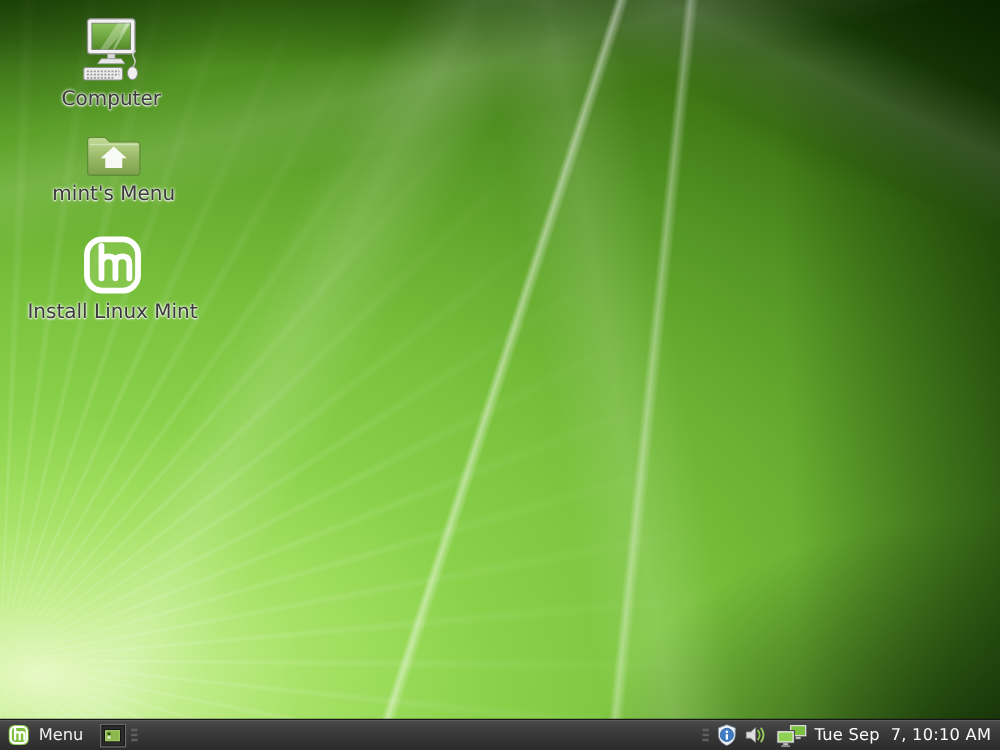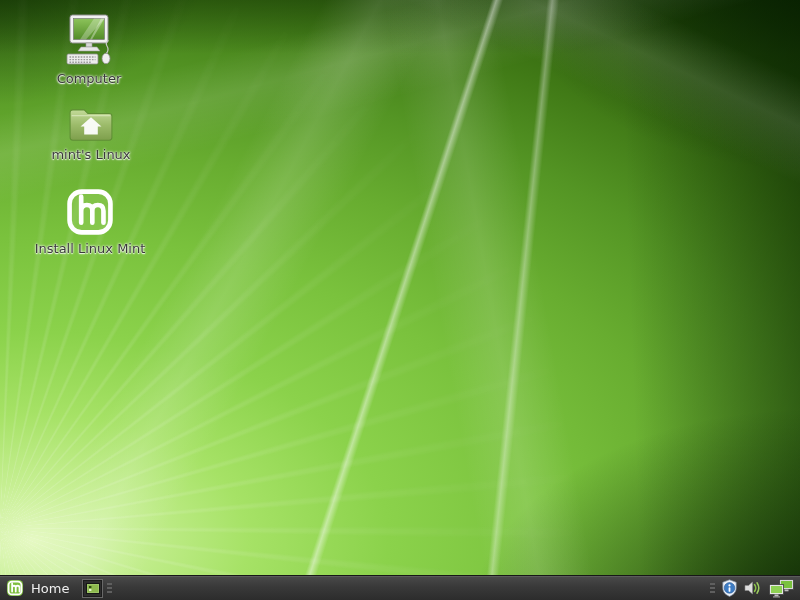--- a/index.html
+++ b/index.html
@@ -39,21 +39,21 @@
       rgba(255,255,255,0) 3.8deg 5.5deg);
     -webkit-mask-image:radial-gradient(circle at 0% 88%, rgba(0,0,0,.95) 0%, rgba(0,0,0,.5) 30%, transparent 62%);
             mask-image:radial-gradient(circle at 0% 88%, rgba(0,0,0,.95) 0%, rgba(0,0,0,.5) 30%, transparent 62%);
   }
   
   .desktop-icon{
     position:absolute;width:116px;display:flex;flex-direction:column;
     align-items:center;gap:4px;cursor:default;
   }
   .desktop-icon .label{
-    font-size:13px;color:#3a3a3a;line-height:14px;text-align:left;
+    font-size:16px;color:#3a3a3a;line-height:14px;text-align:left;
     text-shadow:0 0 2px #fff, 0 0 3px rgba(255,255,255,.95), 0 1px 1px rgba(255,255,255,.85);
     white-space:nowrap;
   }
   #icon-computer{left:31px;top:12px;}
   #icon-home{left:33px;top:104px;}
   #icon-install{left:32px;top:186px;}
   
   .taskbar{
     position:absolute;left:0;right:0;bottom:0;height:25px;box-sizing:border-box;
     background:linear-gradient(#4a4a4a,#393939 45%,#2c2c2c);
@@ -120,39 +120,39 @@
       <linearGradient id="fold" x1="0" y1="0" x2="0" y2="1">
         <stop offset="0" stop-color="#c3da99"></stop>
           <stop offset=".5" stop-color="#9cbb6a"></stop>
           <stop offset="1" stop-color="#7e9f4c"></stop>
       </linearGradient>
     </defs>
     <path d="M2 7 Q2 4.5 4.5 4.5 H15.5 L19 8 H39.5 Q42 8 42 10.5 V31 Q42 33.5 39.5 33.5 H4.5 Q2 33.5 2 31 Z" fill="url(#fold)" stroke="#5f8f35" stroke-width="1"></path>
     <path d="M3.5 10 H40.5" stroke="#d9e8bc" stroke-width="1.2" opacity=".8"></path>
     <path d="M22 11.5 L12 20.5 H15.5 V28 H28.5 V20.5 H32 Z" fill="#fdfdfd" opacity=".95"></path>
   </svg>
-  <span class="label">mint's Linux</span>
+  <span class="label">mint's Menu</span>
 </div>
 
 <div class="desktop-icon" id="icon-install">
   <svg width="52" height="52" viewBox="0 0 56 56">
     <rect x="6" y="6" width="44" height="44" rx="13" fill="rgba(150,208,95,.45)" stroke="#ffffff" stroke-width="5"></rect>
     <path d="M18.5 11.5 V39.5 M18.5 27 Q18.5 20.5 24.7 20.5 Q30.5 20.5 30.5 26.5 V39.5 M30.5 26.5 Q30.5 20.5 36.5 20.5 Q42.5 20.5 42.5 27 V39.5" fill="none" stroke="#ffffff" stroke-width="5" stroke-linecap="round" stroke-linejoin="round"></path>
   </svg>
   <span class="label">Install Linux Mint</span>
 </div>
 
 <div class="taskbar">
   <div class="menu-button">
     <svg width="18" height="18" viewBox="0 0 56 56">
       <rect x="3" y="3" width="50" height="50" rx="14" fill="#7fbf3f"></rect>
       <rect x="8" y="8" width="40" height="40" rx="11" fill="none" stroke="#ffffff" stroke-width="5.5"></rect>
       <path d="M19 13 V39 M19 27 Q19 21 24.8 21 Q30.3 21 30.3 26.5 V39 M30.3 26.5 Q30.3 21 36 21 Q42 21 42 27 V39" fill="none" stroke="#ffffff" stroke-width="5.5" stroke-linecap="round" stroke-linejoin="round"></path>
     </svg>
-    <span class="menu-label">Home</span>
+    <span class="menu-label">Menu</span>
   </div>
 
   <div class="show-desktop-btn">
     <svg width="14" height="11" viewBox="0 0 14 11">
       <rect x=".5" y=".5" width="13" height="10" fill="#8db84e" stroke="#161616"></rect>
       <rect x="1.5" y="1.5" width="11" height="8" fill="none" stroke="#a9cf74" stroke-width="1" opacity=".6"></rect>
       <rect x="3" y="3" width="2.4" height="2" fill="#2f4d12"></rect>
       <rect x="3" y="6" width="2.4" height="2" fill="#e7f2d2"></rect>
     </svg>
   </div>
@@ -194,13 +194,14 @@
         <rect x="13" y="2" width="11" height="7" fill="#79c13e"></rect>
         <rect x="16.5" y="10.5" width="4" height="1.8" fill="#bdbdbd"></rect>
         <rect x="1.5" y="5.5" width="14" height="10" fill="#e6e6e6" stroke="#3c3c3c" stroke-width=".8"></rect>
         <rect x="3" y="7" width="11" height="7" fill="#8ed154"></rect>
         <rect x="6.5" y="15.5" width="4" height="1.8" fill="#bdbdbd"></rect>
         <rect x="5" y="17.3" width="7" height="1.2" fill="#9e9e9e"></rect>
       </svg>
     </div>
   </div>
 
+  <div class="clock">Tue Sep  7, 10:10 AM</div>
 </div>
 
 </body></html>

